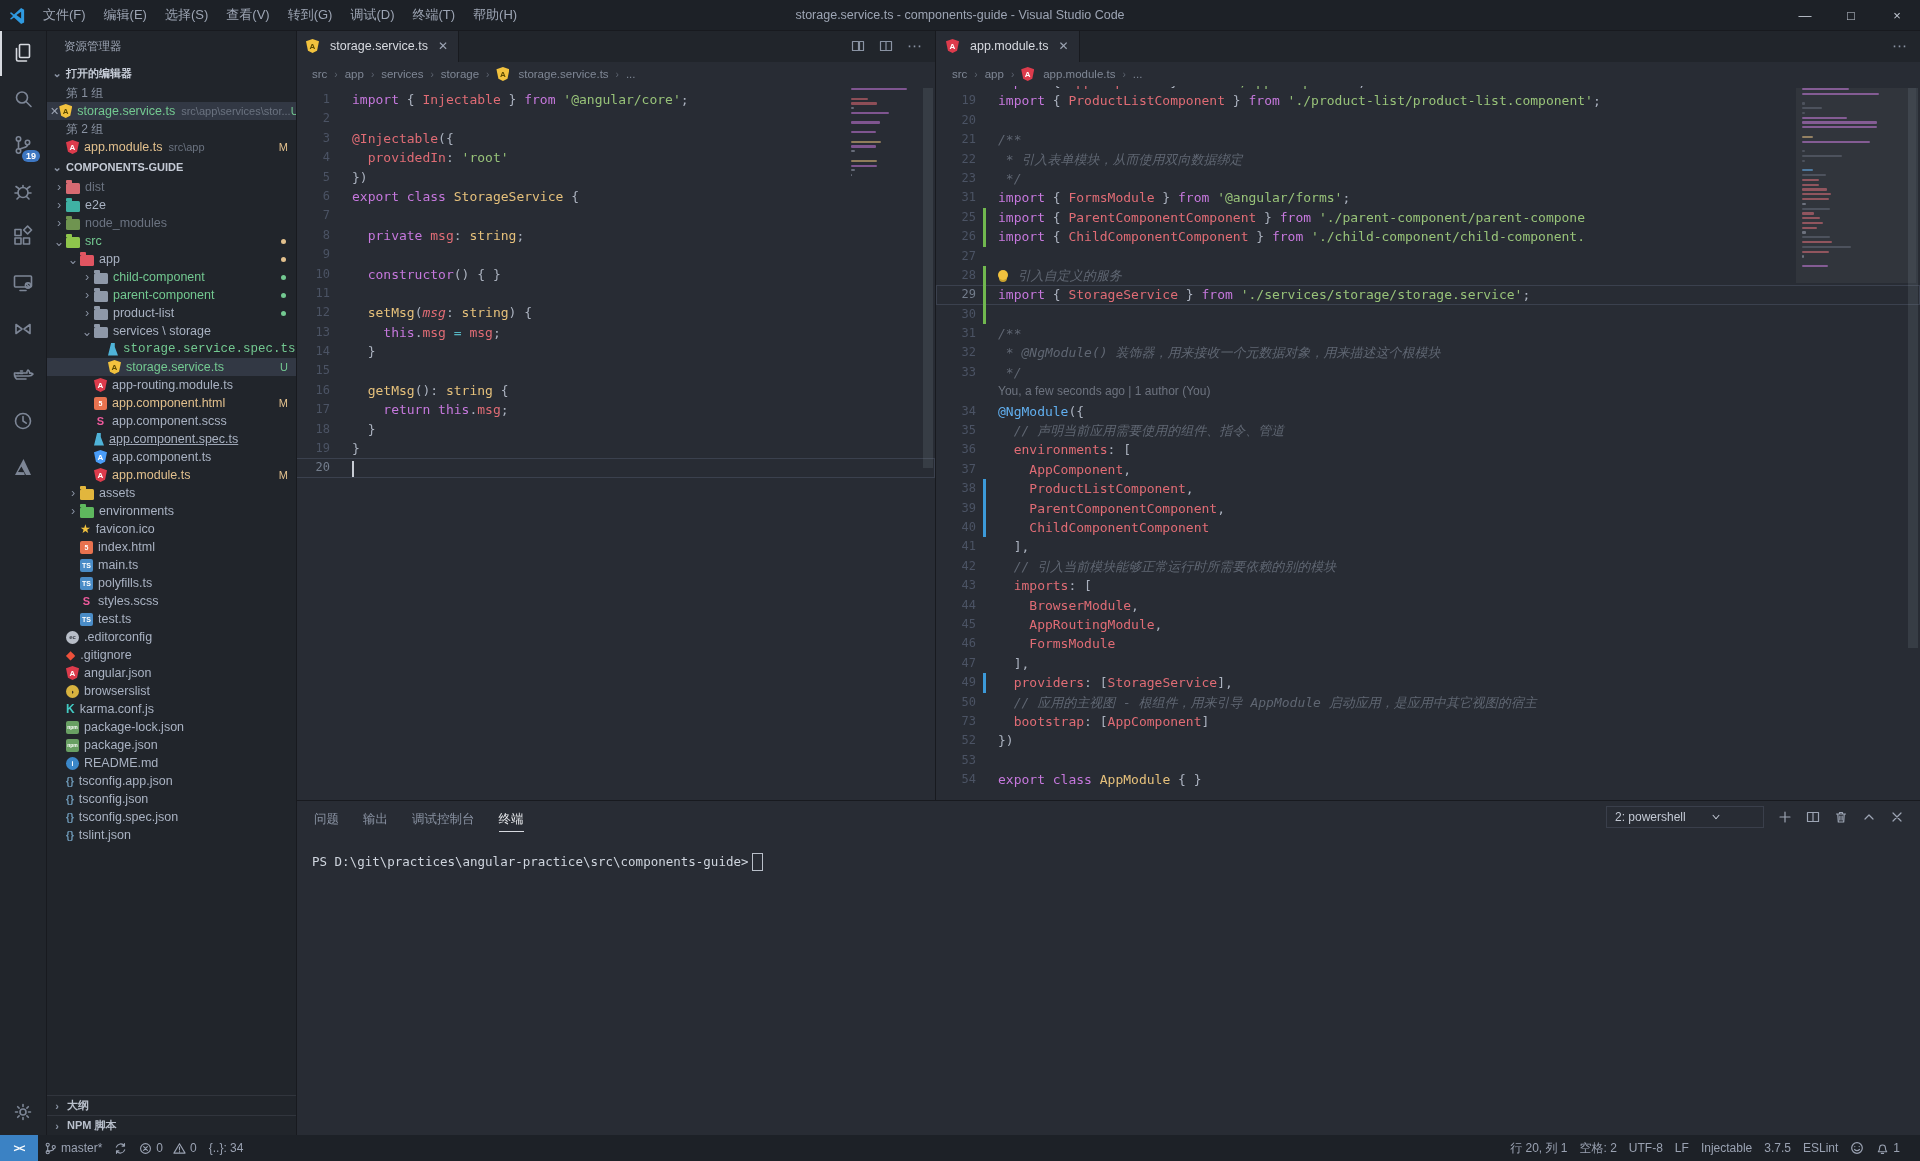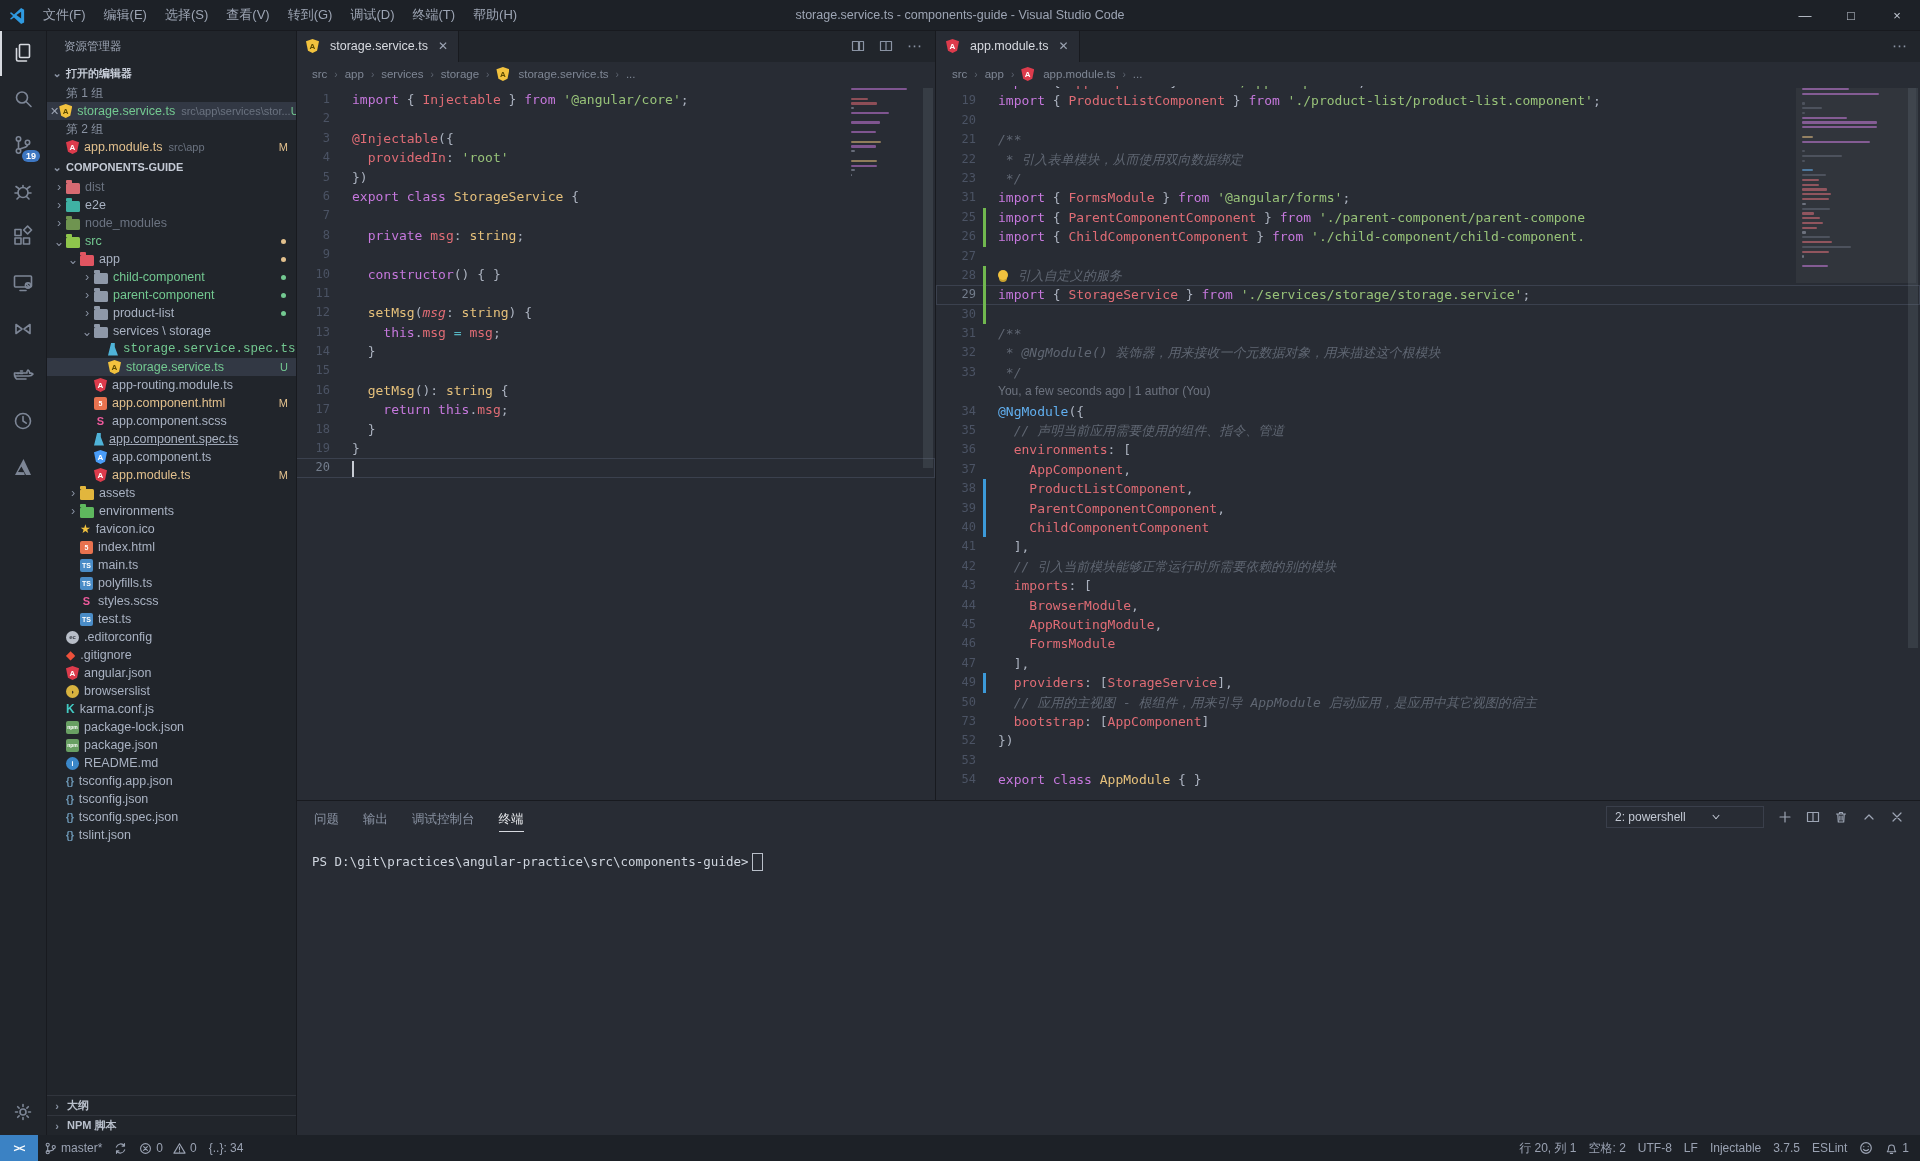--- a/index.html
+++ b/index.html
@@ -101,21 +101,21 @@
   .term-select{display:flex;align-items:center;gap:24px;border:1px solid #3a3f4b;background:#282c34;
                padding:3px 8px;font-size:12px;color:#c3c9d4;min-width:140px}
   .terminal{padding:16px 0 0 16px;font-family:"DejaVu Sans Mono",monospace;font-size:12.5px;color:#cfd5de}
   .term-cursor{display:inline-block;width:9px;height:16px;border:1px solid #b9bfc9;vertical-align:middle;margin-left:3px}
   
   .statusbar{position:absolute;left:0;right:0;bottom:0;height:26px;background:#1d2127;display:flex;
              align-items:center;font-size:12px;color:#9aa2b2;z-index:40}
   .st-remote{width:38px;height:26px;background:#3b82c4;color:#fff;display:flex;align-items:center;
              justify-content:center;font-weight:700;font-size:11px;letter-spacing:-1px}
   .st-item{display:flex;align-items:center;gap:4px;padding:0 6px;height:26px}
-  .st-right{margin-left:auto;display:flex;align-items:flex-start;padding-right:5px}
+  .st-right{margin-left:auto;display:flex;align-items:flex-start;padding-right:14px}
 </style>
 </head>
 <body>
 
 <div id="app">
   <div class="titlebar">
     <span class="vslogo">
       <svg viewBox="0 0 24 24" width="18" height="18">
           <path fill="#2f9ae0" d="M17.5 2.5L8 11.2 4.2 8.3 2.5 9.2l4.2 4-4.2 4 1.7.9L8 15.2l9.5 8.7 4-1.9v-17zm0 5.3v8.8L11.2 12z"></path>
         </svg>

